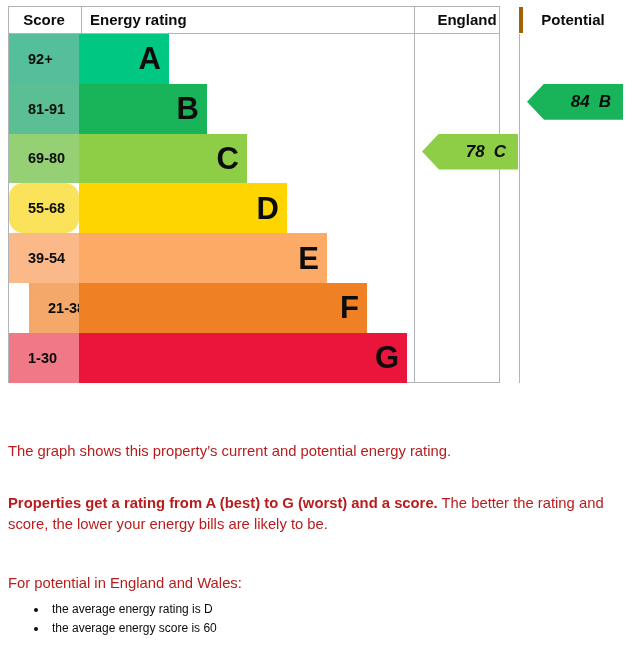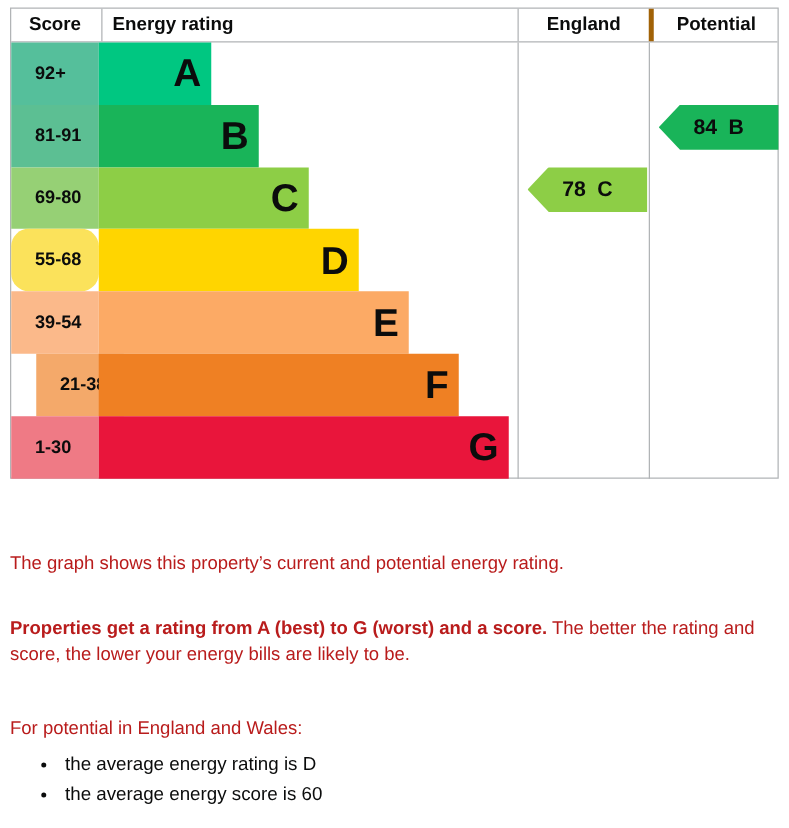--- a/index.html
+++ b/index.html
@@ -14,21 +14,21 @@
     color: #0b0c0c;
     overflow: hidden;
     position: relative;
   }
 
   
   #epc-chart {
     position: absolute;
     left: 8px;
     top: 6px;
-    width: 615px;
+    width: 492px;
     height: 377px;
     box-sizing: border-box;
     border: 1px solid #b1b4b6;
     background: #ffffff;
   }
 
   .chart-header {
     position: relative;
     height: 27px;
     border-bottom: 1px solid #b1b4b6;
@@ -111,27 +111,28 @@
     color: #0b0c0c;
   }
 
   
   .rating-arrow {
     position: absolute;
     height: 36px;
     display: flex;
     align-items: center;
     justify-content: flex-end;
-    padding-right: 28px;
+    padding-right: 12px;
     box-sizing: border-box;
     font-size: 17px;
     font-weight: bold;
     color: #0b0c0c;
     z-index: 6;
     clip-path: polygon(0% 50%, 17px 0%, 100% 0%, 100% 100%, 17px 100%);
+    font-style: italic;
   }
   .rating-arrow .score-num { margin-right: 9px; }
   .arrow-current   { left: 413px; width: 96px; }
   .arrow-potential { left: 518px; width: 96px; }
 
   
   .copy {
     position: absolute;
     left: 8px;
     width: 615px;
@@ -143,21 +144,21 @@
   #para-rating  { top: 478px; }
   #para-region  { top: 558px; }
   .bold { font-weight: bold; }
 
   #avg-list {
     position: absolute;
     left: 8px;
     top: 600px;
     margin: 0;
     padding-left: 40px;
-    font-size: 15px;
+    font-size: 12px;
     line-height: 1.62;
     color: #0b0c0c;
     list-style-type: disc;
   }
   #avg-list li { padding-left: 4px; }
 </style>
 </head>
 <body>
 
 <div id="epc-chart">

